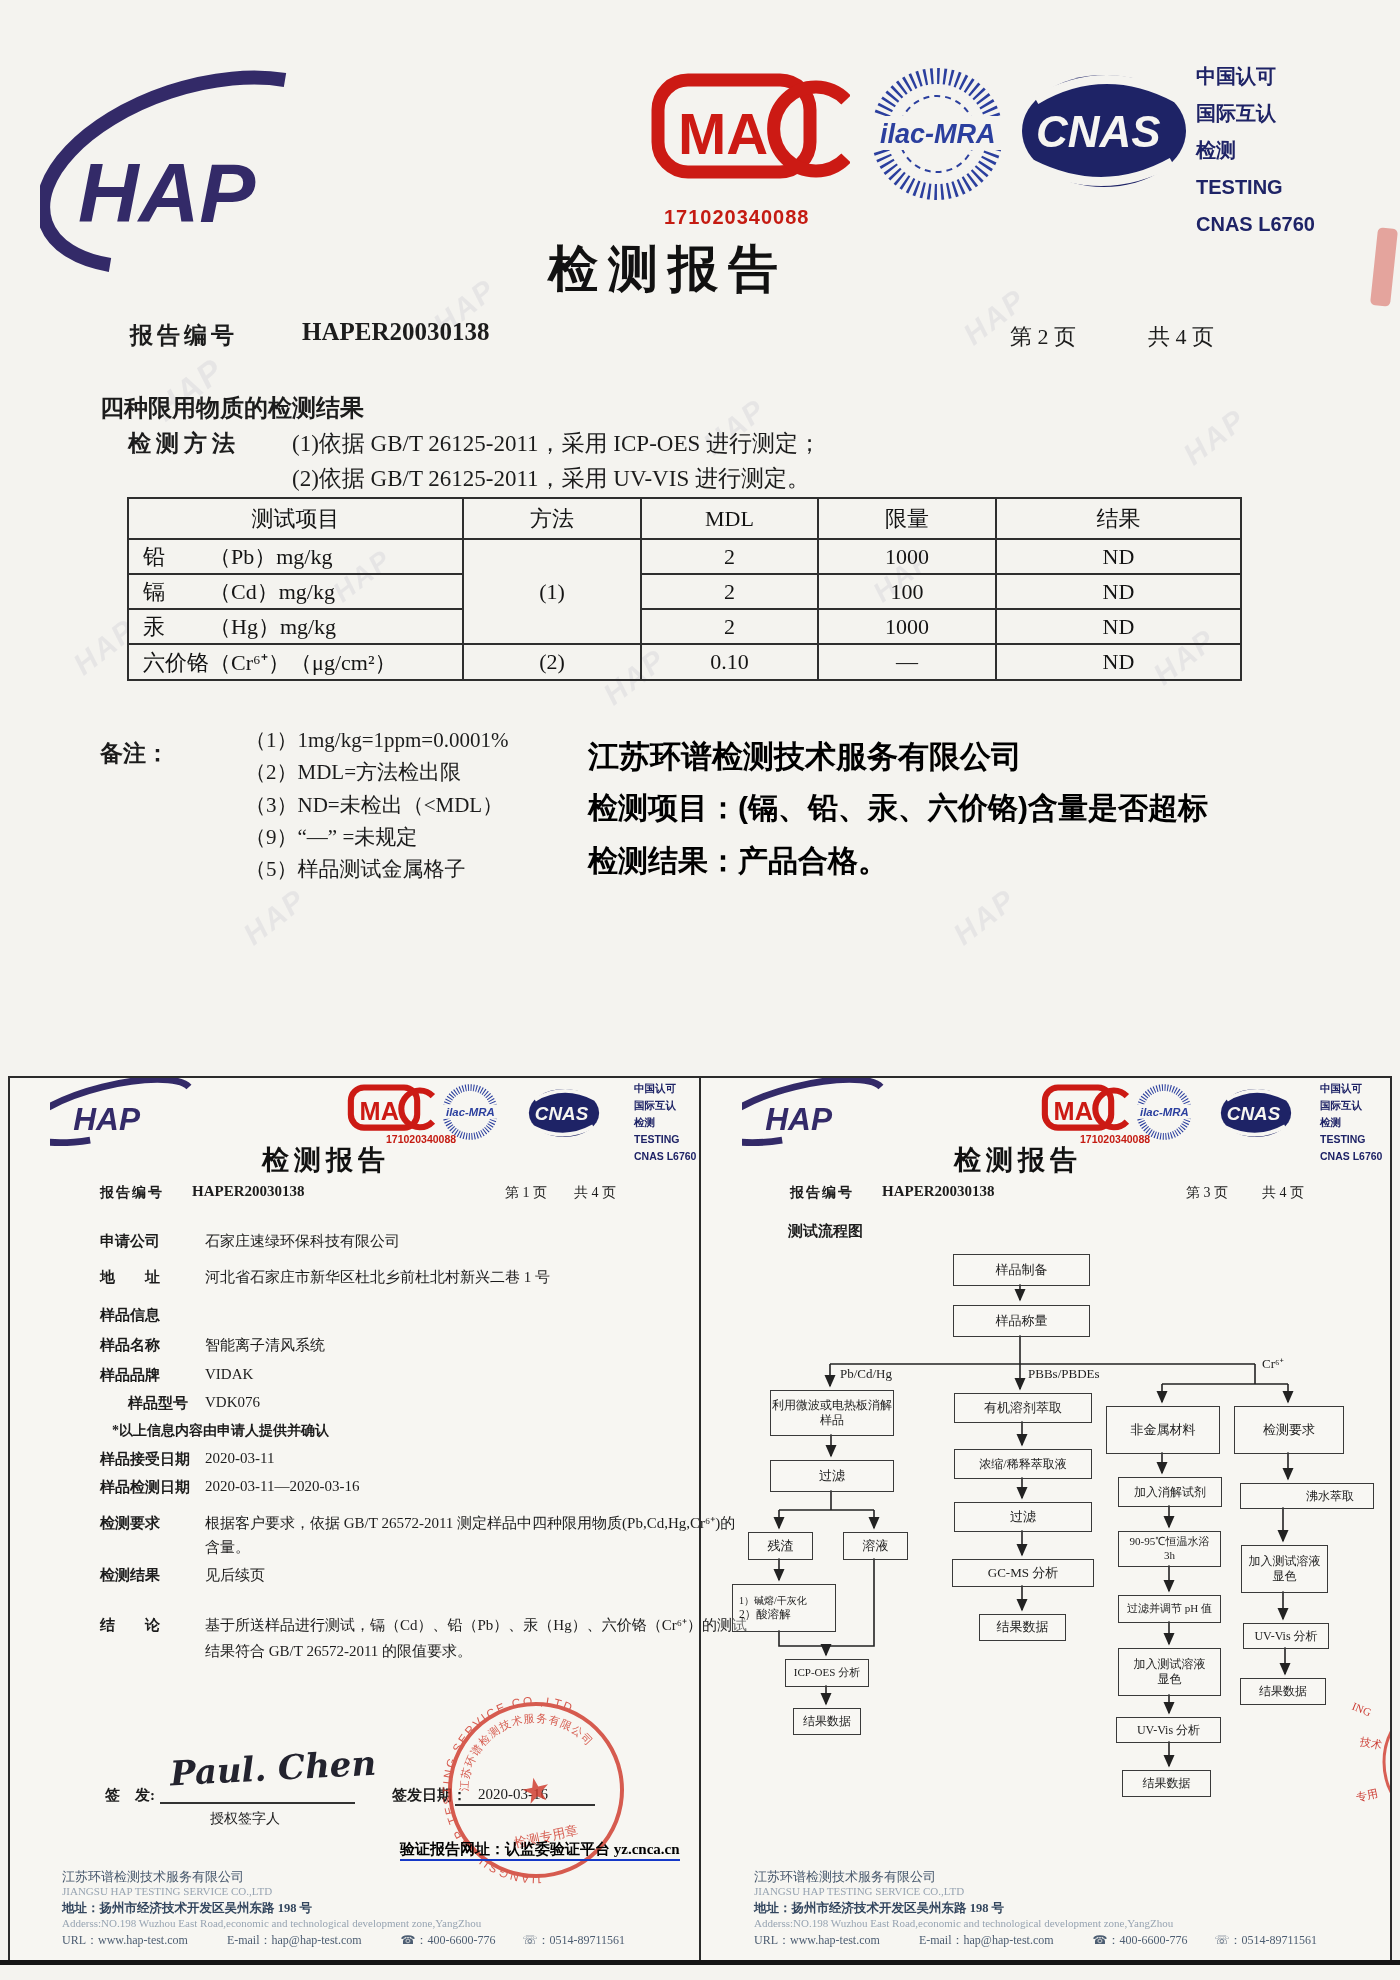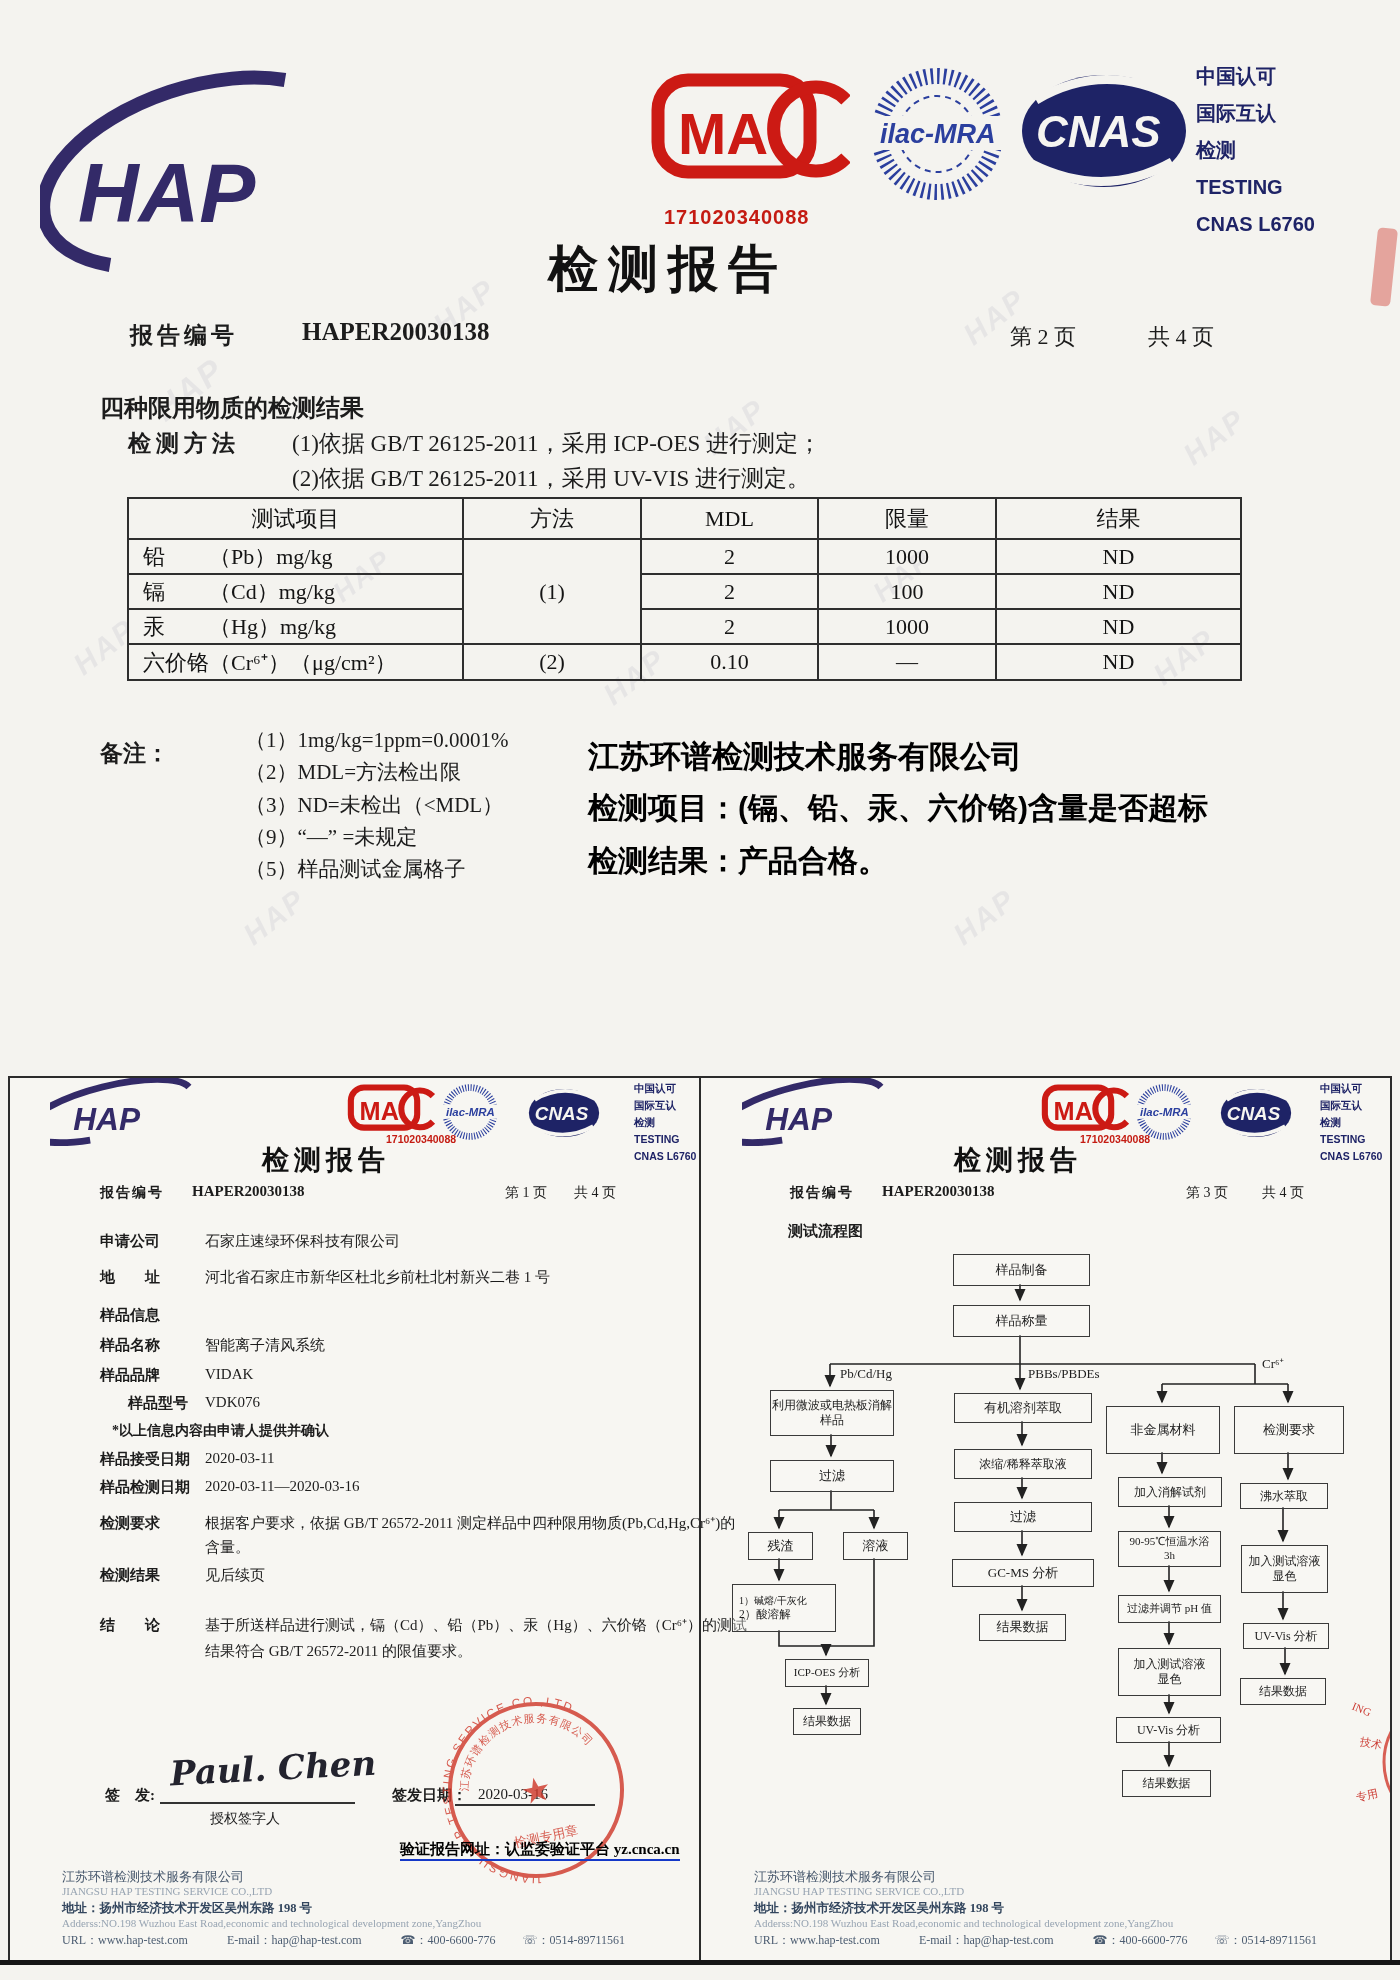--- a/index.html
+++ b/index.html
@@ -419,21 +419,21 @@
 
 <div class="fbox" style="left:770px;top:1460px;width:122px;height:30px;">
     <span>过滤</span>
   </div>
 <div class="fbox" style="left:954px;top:1449px;width:136px;height:28px;">
     <span style="font-size:12px;">浓缩/稀释萃取液</span>
   </div>
 <div class="fbox" style="left:1118px;top:1477px;width:102px;height:28px;">
     <span style="font-size:12px;">加入消解试剂</span>
   </div>
-<div class="fbox" style="left:1240px;top:1483px;width:86px;height:24px;">
+<div class="fbox" style="left:1240px;top:1483px;width:86px;height:24px;padding-left:46px;">
     <span style="font-size:12px;">沸水萃取</span>
   </div>
 
 <div class="fbox" style="left:748px;top:1532px;width:63px;height:26px;">
     <span>残渣</span>
   </div>
 <div class="fbox" style="left:843px;top:1532px;width:63px;height:26px;">
     <span>溶液</span>
   </div>
 <div class="fbox" style="left:954px;top:1502px;width:136px;height:28px;">

